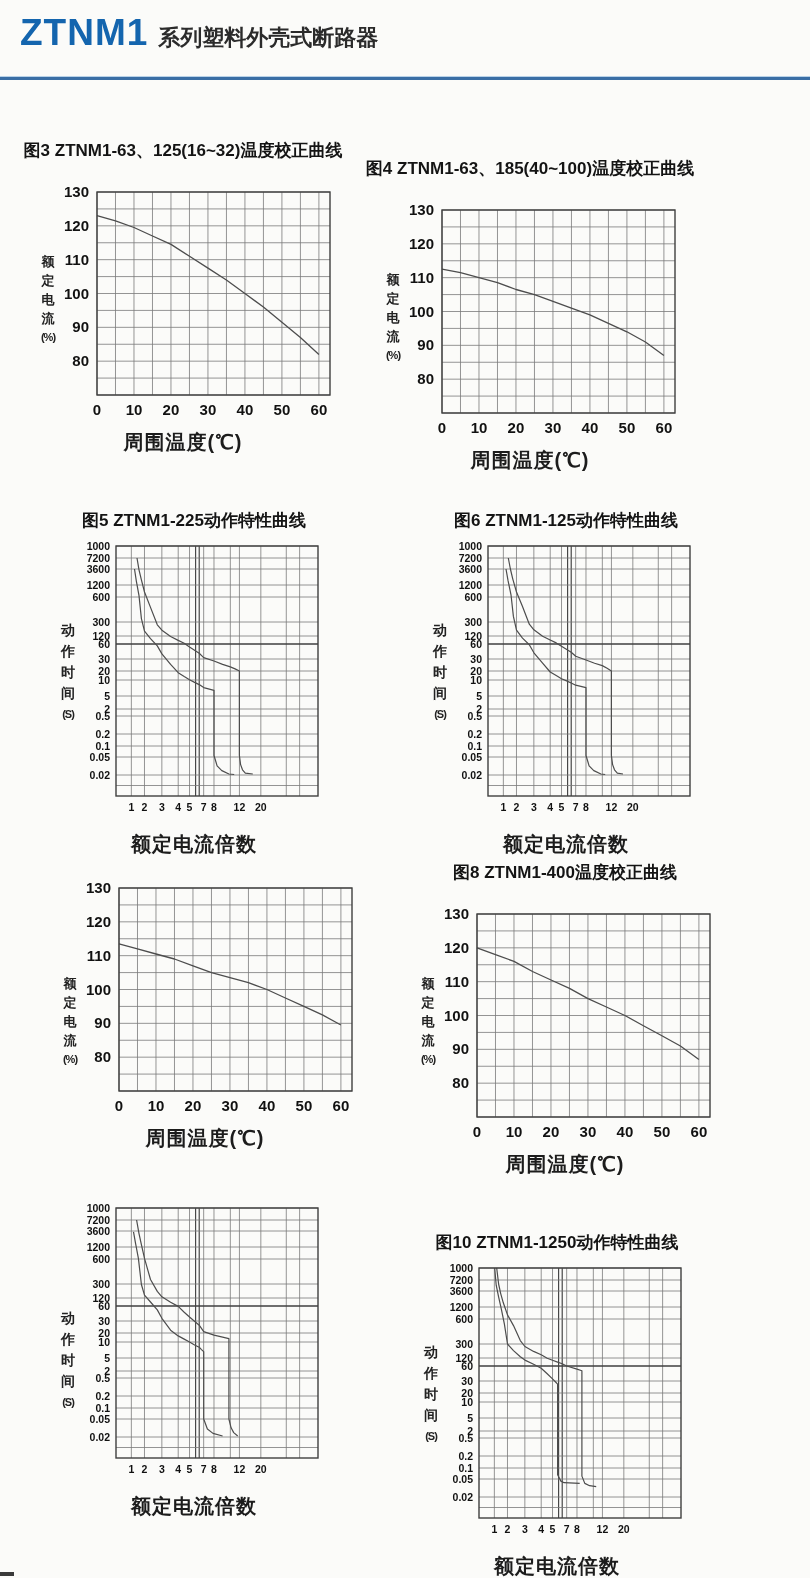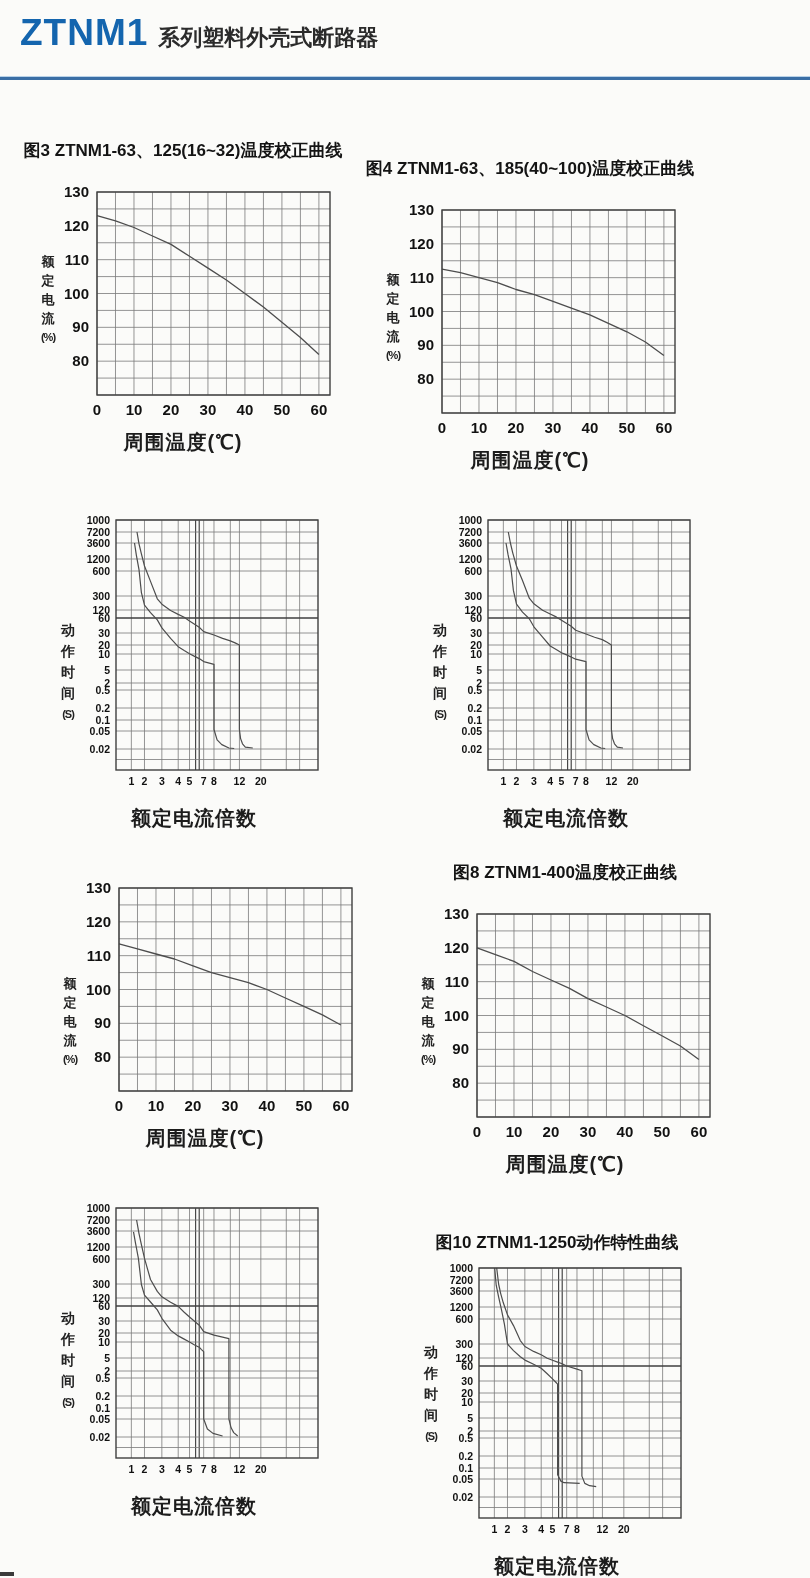--- a/index.html
+++ b/index.html
@@ -148,20 +148,21 @@
           <text x="276.92063492063494" y="249" text-anchor="middle" class="tick-temp">50</text>
           <text x="313.9047619047619" y="249" text-anchor="middle" class="tick-temp">60</text>
           <path d="M92.0 85.2 L110.5 88.6 L129.0 93.7 L147.5 98.7 L166.0 105.5 L184.5 110.6 L203.0 117.4 L221.4 124.1 L239.9 130.9 L258.4 139.3 L276.9 147.8 L295.4 158.0 L313.9 171.5" fill="none" stroke="#4d4d4d" stroke-width="1.3" stroke-linejoin="round"></path>
           <rect x="92" y="26" width="233" height="203" fill="none" stroke="#3f3f3f" stroke-width="1.4"></rect>
         </g>
       </svg>
     <div class="fig-xlabel">周围温度(℃)</div>
   </div>
 
   <div class="figure" style="left:24px; top:510px; width:340px;">
+    <div class="fig-title">图5 ZTNM1-225动作特性曲线</div>
     <div class="ystack ystack-trip">
         <div>动</div>
         <div>作</div>
         <div>时</div>
         <div>间</div>
         <div class="pct">(S)</div>
       </div>
     <svg class="chart" width="340" height="294" viewBox="0 0 340 294">
         <g>
           <line x1="107.352" y1="10" x2="107.352" y2="260" stroke="#7a7a7a" stroke-width="0.8"></line>
@@ -226,20 +227,21 @@
           <text x="236.834" y="275" text-anchor="middle" class="tick-trip">20</text>
           <path d="M113.0 22.0 L115.0 33.8 L117.4 43.9 L120.5 56.0 L126.5 71.4 L133.3 88.8 L137.9 94.2 L146.6 100.5 L154.2 104.4 L160.2 107.3 L165.5 111.1 L175.2 117.3 L179.7 121.6 L190.0 125.0 L198.6 128.4 L206.3 130.9 L211.1 132.9 L215.4 135.0 L215.4 219.5 L216.6 228.6 L218.5 233.8 L221.3 237.1 L228.8 238.0" fill="none" stroke="#4d4d4d" stroke-width="1.2" stroke-linejoin="round"></path>
           <path d="M110.5 33.0 L112.3 44.8 L115.0 59.6 L117.4 82.6 L120.5 95.1 L126.5 102.7 L133.3 109.9 L137.9 117.9 L146.6 128.4 L154.2 136.7 L160.2 140.6 L165.5 143.7 L170.6 146.4 L175.2 148.6 L179.7 151.6 L190.0 154.3 L190.0 219.5 L193.1 229.8 L197.8 234.6 L204.9 238.0 L210.2 238.5" fill="none" stroke="#4d4d4d" stroke-width="1.2" stroke-linejoin="round"></path>
           <rect x="92" y="10" width="202" height="250" fill="none" stroke="#3f3f3f" stroke-width="1.4"></rect>
         </g>
       </svg>
     <div class="fig-xlabel">额定电流倍数</div>
   </div>
 
   <div class="figure" style="left:396px; top:510px; width:340px;">
+    <div class="fig-title">图6 ZTNM1-125动作特性曲线</div>
     <div class="ystack ystack-trip">
         <div>动</div>
         <div>作</div>
         <div>时</div>
         <div>间</div>
         <div class="pct">(S)</div>
       </div>
     <svg class="chart" width="340" height="294" viewBox="0 0 340 294">
         <g>
           <line x1="107.352" y1="10" x2="107.352" y2="260" stroke="#7a7a7a" stroke-width="0.8"></line>

